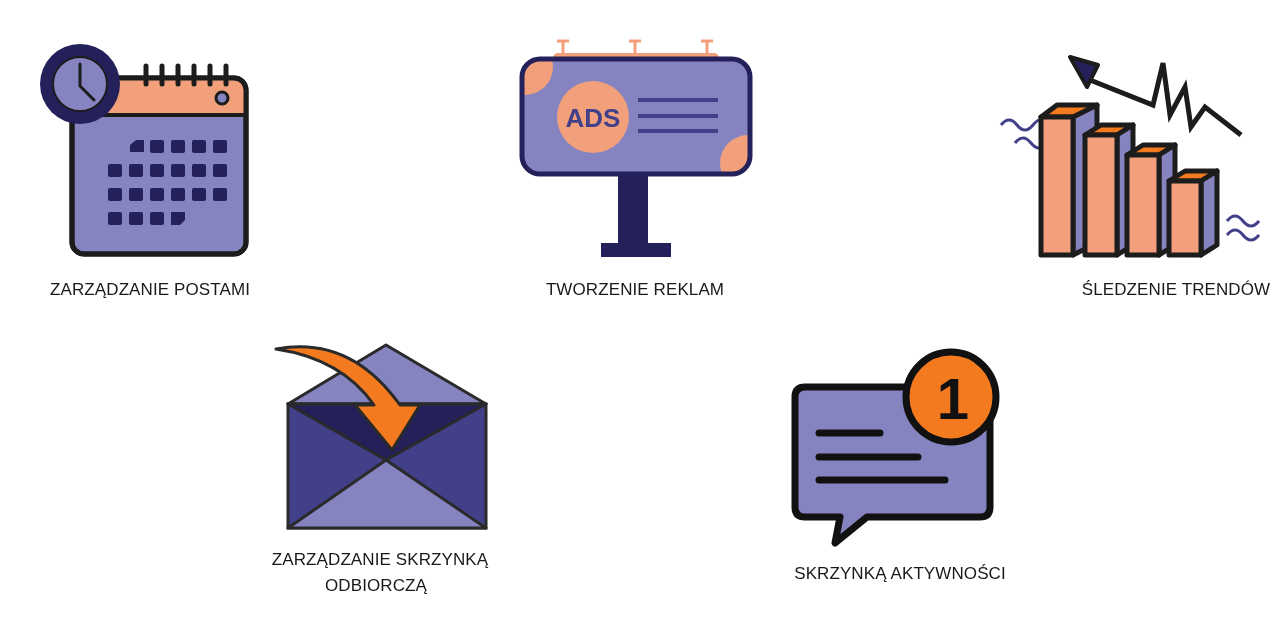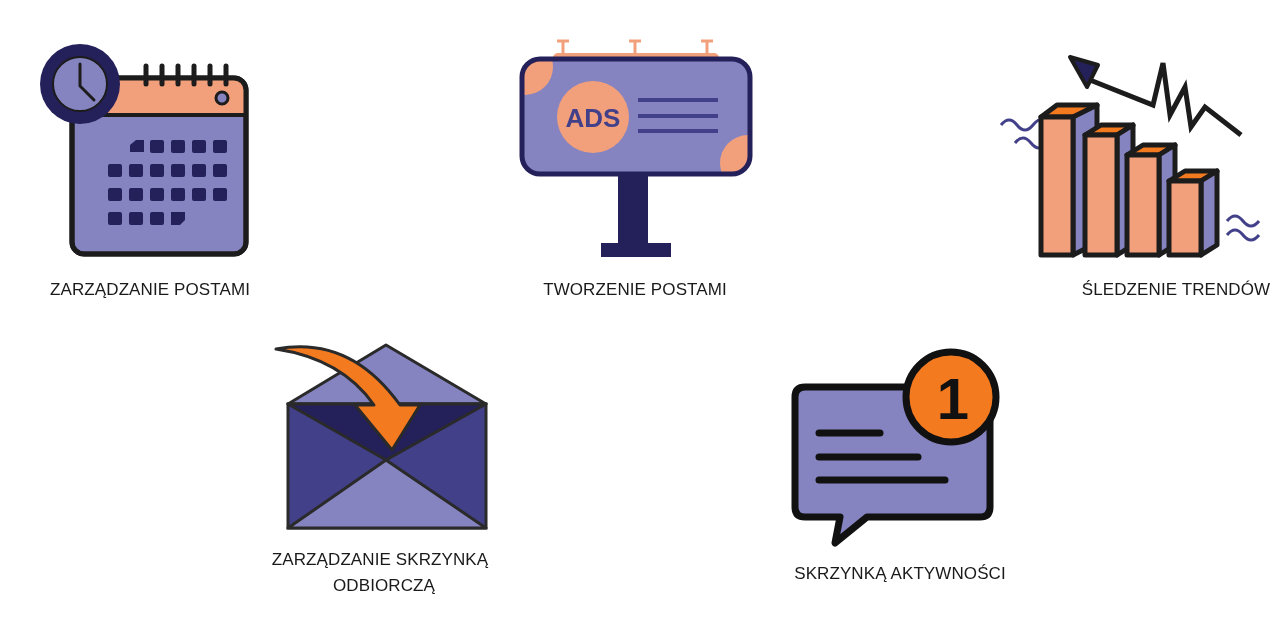--- a/index.html
+++ b/index.html
@@ -87,21 +87,21 @@
     </g>
     <rect x="7" y="24" width="228" height="115" rx="18" fill="none" stroke="#24205a" stroke-width="5"></rect>
     <circle cx="78" cy="82" r="36" fill="#f2a07b"></circle>
     <text x="78" y="92" text-anchor="middle" font-family="Liberation Sans, sans-serif" font-weight="bold" font-size="26" fill="#43408a">ADS</text>
     <g fill="#43408a">
       <rect x="123" y="63" width="80" height="4"></rect>
       <rect x="123" y="79" width="80" height="4"></rect>
       <rect x="123" y="94" width="80" height="4"></rect>
     </g>
   </svg>
-  <div class="label" style="left:505px;top:278px;width:260px;">TWORZENIE POSTAMI</div>
+  <div class="label" style="left:505px;top:278px;width:260px;">TWORZENIE REKLAM</div>
 </div>
 
 <div class="feature">
   <svg class="icon" style="left:995px;top:45px;" width="270" height="215" viewBox="0 0 270 215">
 
     <polyline points="95,35 158,60 168,18 175,70 190,42 196,82 210,62 246,90" fill="none" stroke="#1c1c1c" stroke-width="5" stroke-linejoin="miter"></polyline>
     <polygon points="75,12 103,20 92,42" fill="#24205a" stroke="#1c1c1c" stroke-width="4" stroke-linejoin="round"></polygon>
 
     <g fill="none" stroke="#43408a" stroke-width="3">
       <path d="M6 80 Q14 70 22 80 T38 80 T50 80"></path>
@@ -138,21 +138,21 @@
 
     <rect x="18" y="69" width="198" height="124" fill="#43408a" stroke="#2a2a2a" stroke-width="3"></rect>
 
     <polygon points="18,69 216,69 116,125" fill="#24205a" stroke="#2a2a2a" stroke-width="3" stroke-linejoin="round"></polygon>
 
     <polygon points="18,193 116,125 216,193" fill="#8584c0" stroke="#2a2a2a" stroke-width="3" stroke-linejoin="round"></polygon>
 
     <path d="M6 14 Q80 0 130 70 L150 70 L122 115 L85 70 L104 70 Q72 24 6 14 Z" fill="#f47a20" stroke="#2a2a2a" stroke-width="3" stroke-linejoin="round"></path>
   </svg>
   <div class="label" style="left:250px;top:548px;width:260px;">ZARZĄDZANIE SKRZYNKĄ</div>
-  <div class="label" style="left:254px;top:574px;width:260px;">ODBIORCZĄ</div>
+  <div class="label" style="left:246px;top:574px;width:260px;">ODBIORCZĄ</div>
 </div>
 
 <div class="feature">
   <svg class="icon" style="left:785px;top:345px;" width="225" height="205" viewBox="0 0 225 205">
     <path d="M20 42 L195 42 Q205 42 205 52 L205 162 Q205 172 195 172 L82 172 L50 198 L55 172 L20 172 Q10 172 10 162 L10 52 Q10 42 20 42 Z" fill="#8584c0" stroke="#111" stroke-width="7" stroke-linejoin="round"></path>
     <g stroke="#111" stroke-width="7" stroke-linecap="round">
       <line x1="34" y1="88" x2="95" y2="88"></line>
       <line x1="34" y1="112" x2="133" y2="112"></line>
       <line x1="34" y1="135" x2="160" y2="135"></line>
     </g>

